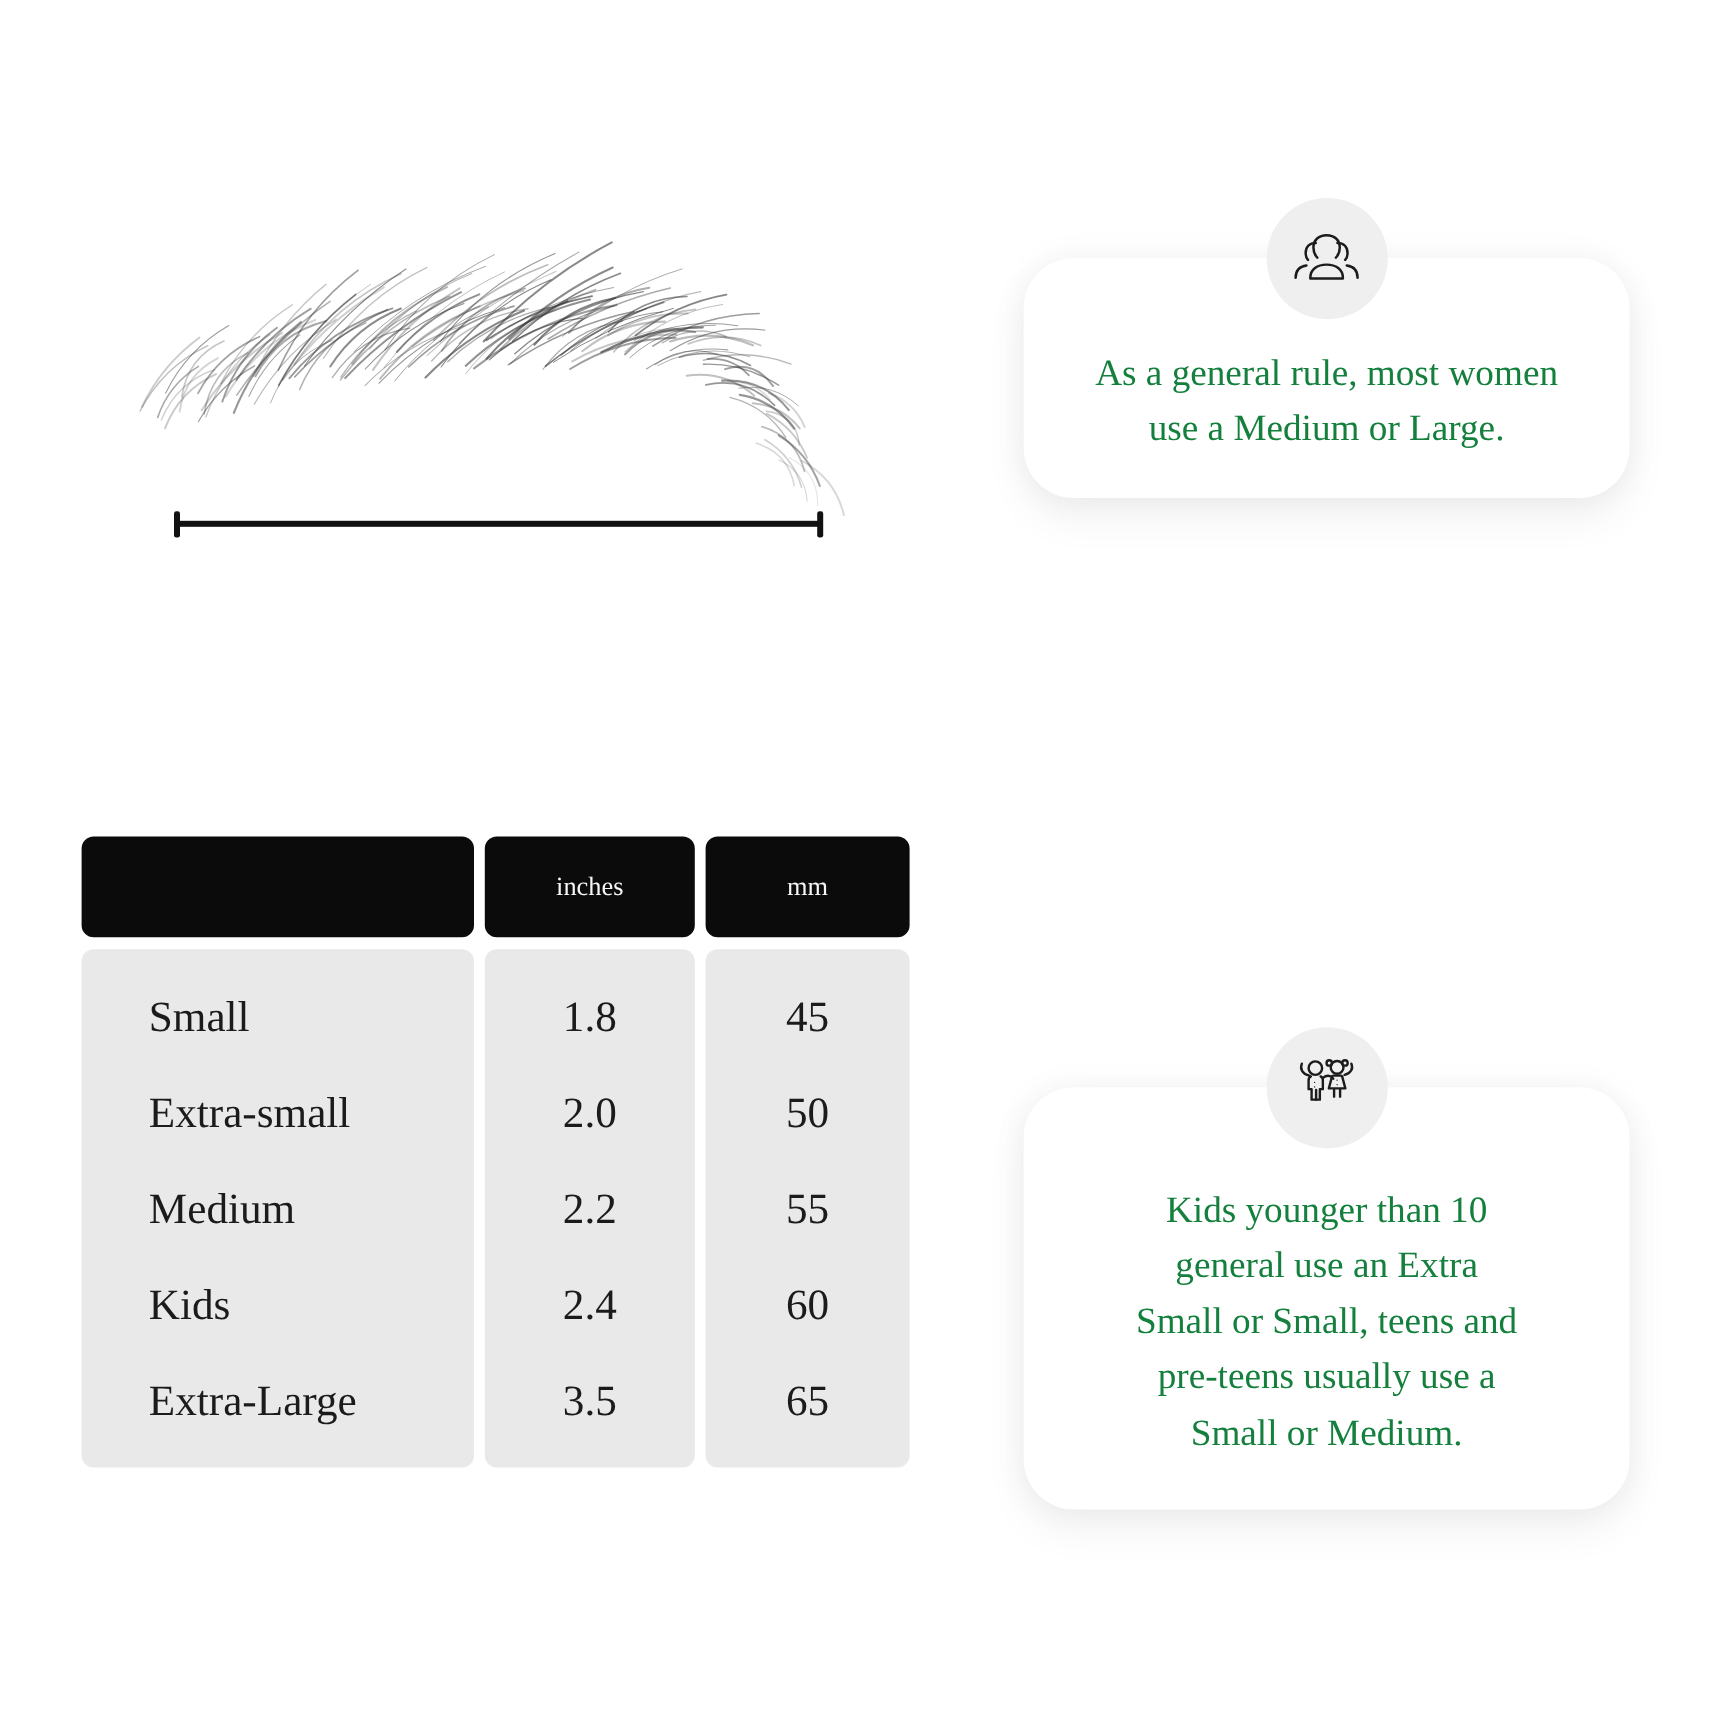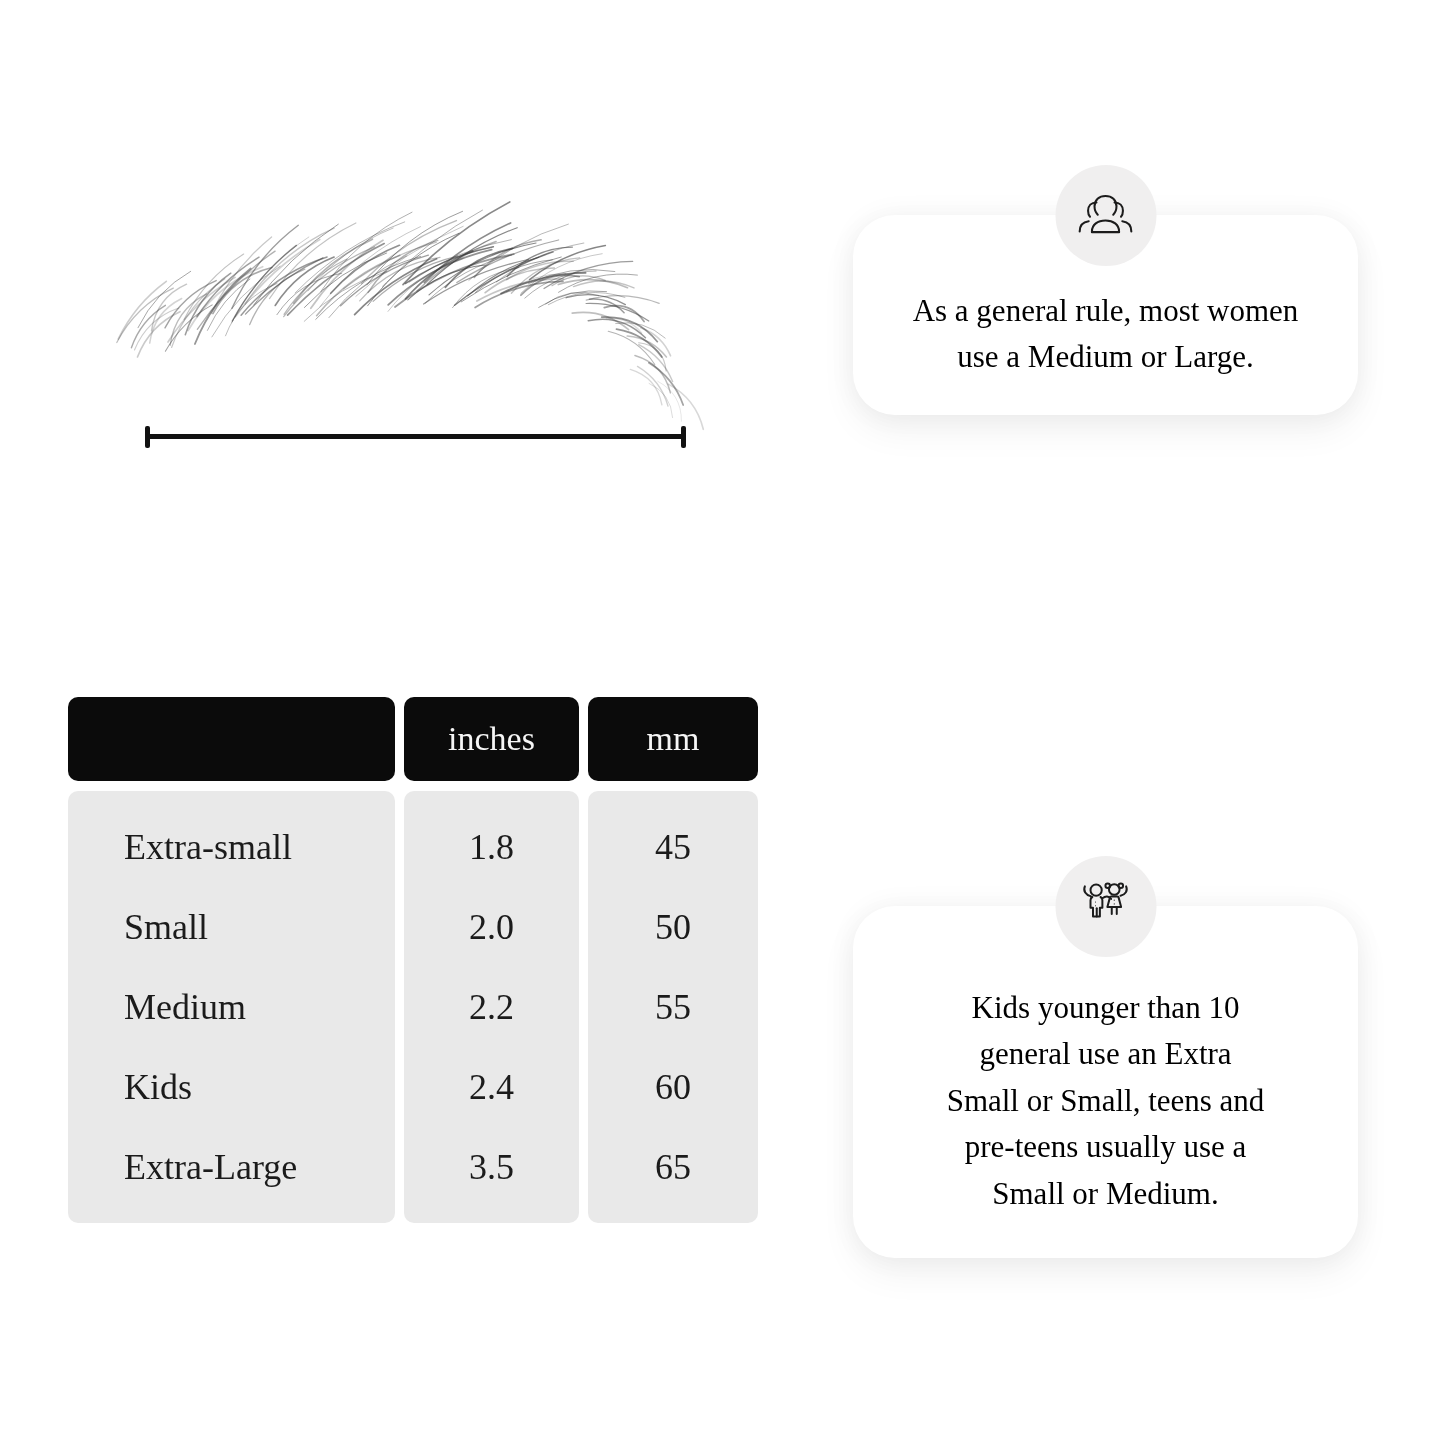--- a/index.html
+++ b/index.html
@@ -30,21 +30,21 @@
   .caption span { display:block; }
 
   
   .size-table { position:absolute; left:68px; top:697px; width:690px; }
   .thead, .tbody {
     display:grid; grid-template-columns:327px 175px 170px; column-gap:9px;
   }
   .thead { margin-bottom:10px; }
   .th {
     height:84px; background:#0b0b0b; border-radius:10px;
-    color:#f6f6f6; font-size:34px;
+    color:#f6f6f6; font-size:22px;
     display:flex; align-items:center; justify-content:center;
   }
   .tcol {
     background:#e9e9e9; border-radius:10px; height:432px;
     display:flex; flex-direction:column; justify-content:space-around;
     padding:16px 0;
   }
   .cell { font-size:36px; color:#1b1b1b; }
   .tcol.labels .cell { padding-left:56px; }
   .tcol.vals .cell { text-align:center; }
@@ -60,21 +60,21 @@
   .card-women { top:215px; height:200px; }
   .card-men   { top:551px; height:212px; }
   .card-kids  { top:906px; height:352px; }
   .icon-circle {
     position:absolute; top:-50px; left:50%; transform:translateX(-50%);
     width:101px; height:101px; border-radius:50%; background:#f0efef;
     display:flex; align-items:center; justify-content:center;
   }
   .icon-circle svg { display:block; }
   .icon-stroke { fill:none; stroke:#1c1c1c; stroke-width:3.2; stroke-linecap:round; stroke-linejoin:round; }
-  .card-text { font-size:31px; line-height:1.5; text-align:center; color:#000000; }
+  .card-text { font-size:31px; line-height:1.5; text-align:center; color:#15803d; }
   .card-text span { display:block; }
 </style>
 </head>
 <body>
 
 <div class="canvas">
 
   <figure class="brow-fig">
     <svg width="580" height="195" viewBox="0 0 580 195">
       <g id="brow-hairs" stroke="#3b3b3b" fill="none" stroke-linecap="round">
@@ -219,22 +219,22 @@
 
 
   <div class="size-table">
     <div class="thead">
       <div class="th"></div>
       <div class="th">inches</div>
       <div class="th">mm</div>
     </div>
     <div class="tbody">
       <div class="tcol labels">
+        <div class="cell">Small</div>
         <div class="cell">Extra-small</div>
-        <div class="cell">Small</div>
         <div class="cell">Medium</div>
         <div class="cell">Kids</div>
         <div class="cell">Extra-Large</div>
       </div>
       <div class="tcol vals">
         <div class="cell">1.8</div>
         <div class="cell">2.0</div>
         <div class="cell">2.2</div>
         <div class="cell">2.4</div>
         <div class="cell">3.5</div>

